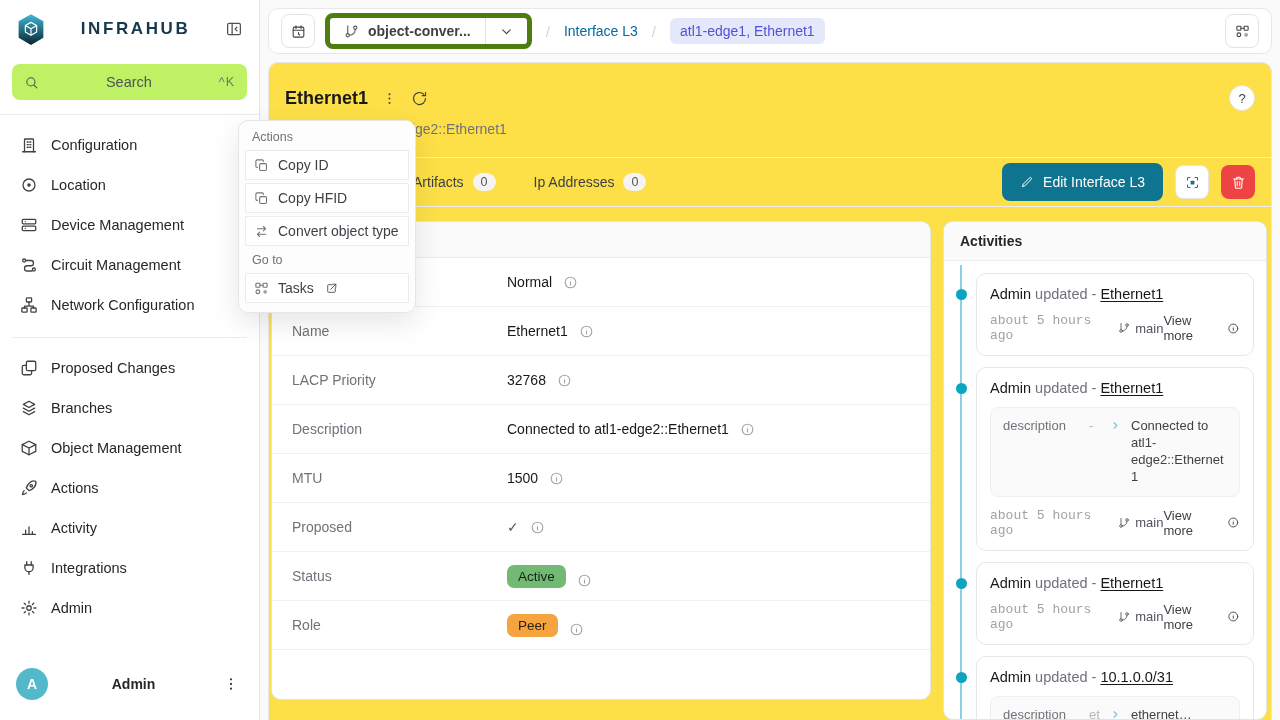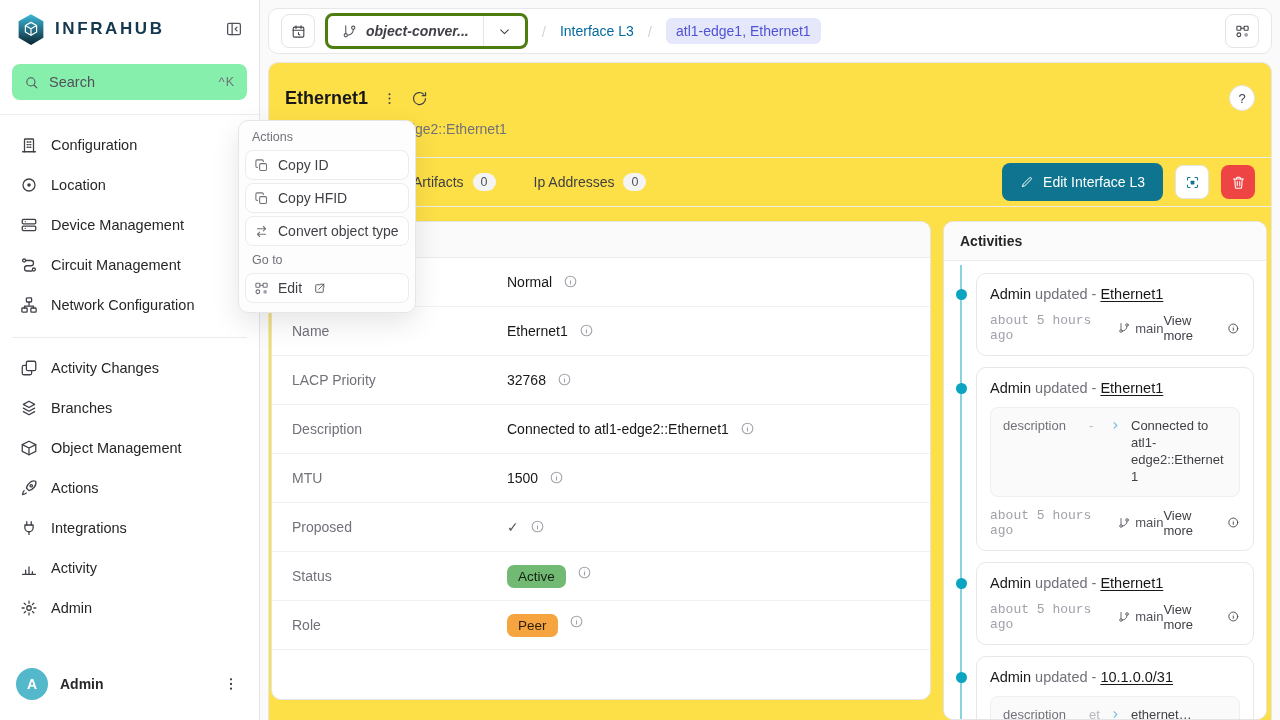--- a/index.html
+++ b/index.html
@@ -7,44 +7,44 @@
   body {
     font-family: "Liberation Sans", sans-serif;
     background:#fafafa; color:#18181b; display:flex;
     -webkit-font-smoothing:antialiased;
   }
   svg { display:block; }
   .i { width:18px; height:18px; stroke:currentColor; fill:none; stroke-width:1.7; stroke-linecap:round; stroke-linejoin:round; }
   .i-sm { width:15px; height:15px; stroke:currentColor; fill:none; stroke-width:1.7; stroke-linecap:round; stroke-linejoin:round; }
 
   
-  .sidebar { width:260px; background:#fff; border-right:1px solid #e4e4e7; display:flex; flex-direction:column; flex-shrink:0; }
+  .sidebar { width:260px; background:#fff; border-right:1px solid #e4e4e7; display:flex; flex-direction:column; flex-shrink:0;text-align:center; }
   .logo-row { height:58px; display:flex; align-items:center; padding:0 16px; gap:9px; }
   .wordmark { font-size:17px; font-weight:bold; letter-spacing:2.6px; color:#14384e; flex:1; }
   .collapse-btn { color:#52525b; cursor:pointer; }
-  .search-box { margin:6px 12px 0; height:36px; background:#86efac; border-radius:8px; display:flex; align-items:center; padding:0 12px; gap:10px; color:#52525b; cursor:pointer; }
+  .search-box { margin:6px 12px 0; height:36px; background:#bef264; border-radius:8px; display:flex; align-items:center; padding:0 12px; gap:10px; color:#52525b; cursor:pointer; }
   .search-box .txt { font-size:14.5px; flex:1; }
   .search-box .kbd { font-size:12.5px; color:#71717a; letter-spacing:1px; }
   .side-divider { border-top:1px solid #ececef; margin:14px 0 0; }
   nav { padding:10px 12px 0; }
   .nav-item { height:40px; display:flex; align-items:center; gap:13px; padding:0 8px; border-radius:8px; font-size:14.5px; color:#27272a; cursor:pointer; }
   .nav-item .i { color:#3f3f46; flex-shrink:0; }
   .nav-gap { border-top:1px solid #ececef; margin:12px 12px 0; }
   .side-spacer { flex:1; }
   .user-row { display:flex; align-items:center; gap:12px; padding:14px 16px 20px; }
   .avatar { width:32px; height:32px; border-radius:50%; background:#54b8cb; color:#fff; font-size:14px; font-weight:bold; display:flex; align-items:center; justify-content:center; }
   .user-name { font-size:14px; font-weight:bold; color:#27272a; flex:1; }
   .kebab { color:#3f3f46; cursor:pointer; padding:4px; }
 
   
   .main { flex:1; display:flex; flex-direction:column; padding:8px 8px 0; gap:8px; min-width:0; }
 
   .topbar { height:46px; background:#fff; border:1px solid #e7e7ea; border-radius:10px; display:flex; align-items:center; padding:0 12px; gap:10px; flex-shrink:0; }
   .icon-btn { width:34px; height:34px; border:1px solid #e4e4e7; border-radius:8px; background:#fff; display:flex; align-items:center; justify-content:center; color:#3f3f46; cursor:pointer; }
-  .branch-pill { height:36px; border:3px solid #4d7c0f; border-radius:8px; display:flex; align-items:stretch; overflow:hidden; cursor:pointer;font-style:italic; }
+  .branch-pill { height:36px; border:5px solid #4d7c0f; border-radius:8px; display:flex; align-items:stretch; overflow:hidden; cursor:pointer; }
   .branch-pill .seg1 { display:flex; align-items:center; gap:9px; padding:0 14px; color:#3f3f46; font-size:14px; font-weight:bold; }
   .branch-pill .seg1 .i-sm { color:#52525b; }
   .branch-pill .seg2 { width:42px; border-left:1px solid #e4e4e7; display:flex; align-items:center; justify-content:center; color:#3f3f46; }
   .crumb-sep { color:#d4d4d8; font-size:15px; padding:0 4px; }
   .crumb { font-size:14px; color:#0369a1; cursor:pointer; }
   .crumb-chip { font-size:14px; color:#5052d6; background:#e5e7fb; padding:5px 10px; border-radius:6px; cursor:pointer; }
   .topbar .spacer { flex:1; }
 
   .content-card { flex:1; background:#fde047; border:1px solid #e7e7ea; border-bottom:none; border-radius:10px 10px 0 0; display:flex; flex-direction:column; min-height:0; }
   .page-head { padding:22px 16px 20px; }
@@ -68,21 +68,21 @@
   .btn-danger { border:none; background:#ef4444; color:#fff; }
 
   .body-row { flex:1; display:flex; gap:12px; padding:14px 4px 0 2px; min-height:0; overflow:hidden; }
 
   
   .table-card { flex:1; border:1px solid #e4e4e7; border-radius:10px; background:#fff; overflow:hidden; align-self:flex-start; }
   .table-head { height:36px; background:#fafafa; border-bottom:1px solid #ececef; }
   .t-row { height:49px; display:flex; align-items:center; padding:0 20px; border-bottom:1px solid #f1f1f4; }
   .t-row:last-child { border-bottom:none; }
   .t-label { width:215px; flex-shrink:0; font-size:14px; color:#71717a; }
-  .t-value { display:flex; align-items:flex-start; gap:11px; font-size:14px; color:#18181b; }
+  .t-value { display:flex; align-items:flex-end; gap:11px; font-size:14px; color:#18181b; }
   .info-ic { color:#a1a1aa; }
   .badge { font-size:13.5px; padding:4px 11px; border-radius:7px; color:rgba(0,0,0,.82); }
   .badge.green { background:#72ba74; }
   .badge.orange { background:#f6a43f; }
   .check { color:#52525b; }
 
   
   .act-card { width:324px; flex-shrink:0; border:1px solid #e4e4e7; border-radius:10px; background:#fff; display:flex; flex-direction:column; overflow:hidden; }
   .act-head { padding:11px 16px; font-size:14px; font-weight:bold; color:#27272a; border-bottom:1px solid #ececef; background:#fbfbfc; flex-shrink:0; }
   .timeline { flex:1; position:relative; padding:12px 12px 0 0; overflow:hidden; }
@@ -98,21 +98,21 @@
   .d-arrow { color:#7cc0e0; margin-top:2px; flex-shrink:0; }
   .d-new { width:96px; flex-shrink:0; color:#3f3f46; overflow-wrap:anywhere; line-height:1.3; }
   .e-meta { margin-top:11px; display:flex; align-items:center; justify-content:space-between; font-size:13px; }
   .e-meta .time { color:#a1a1aa;font-family:Liberation Mono, monospace; }
   .e-meta .br { display:flex; align-items:center; gap:5px; color:#52525b; }
   .e-meta .more { display:flex; align-items:center; gap:5px; color:#3f3f46; cursor:pointer; }
 
   
   .ctx-menu { position:fixed; left:238px; top:120px; width:178px; background:#fdfdfd; border:1px solid #e6e6e9; border-radius:10px; box-shadow:0 10px 28px rgba(0,0,0,.1); padding:5px 6px 6px; z-index:50; }
   .ctx-label { font-size:12.5px; color:#71717a; padding:4px 7px 6px; }
-  .ctx-item { height:30px; background:#fff; border:1px solid #ececef; border-radius:8px; display:flex; align-items:center; gap:9px; padding:0 8px; margin-bottom:3px; font-size:14px; color:#3f3f46; cursor:pointer; }
+  .ctx-item { height:30px; background:#fff; border:1px solid #ececef; border-radius:1px; display:flex; align-items:center; gap:9px; padding:0 8px; margin-bottom:3px; font-size:14px; color:#3f3f46; cursor:pointer; }
   .ctx-item .i-sm { color:#71717a; flex-shrink:0; }
   .ctx-item .ext { color:#52525b; margin-left:2px; }
 </style>
 </head>
 <body>
 
 <aside class="sidebar">
   <div class="logo-row">
     <span>
       <svg width="30" height="33" viewBox="0 0 40 44">
@@ -196,21 +196,21 @@
   </nav>
 
   <div class="nav-gap"></div>
 
   <nav>
     <div class="nav-item">
       <svg class="i" viewBox="0 0 24 24">
           <rect x="8.5" y="3" width="12.5" height="12.5" rx="2"></rect>
           <path d="M15.5 15.5V19a2 2 0 0 1-2 2H5a2 2 0 0 1-2-2V10.5a2 2 0 0 1 2-2h3.5"></path>
         </svg>
-      <span>Activity Changes</span>
+      <span>Proposed Changes</span>
     </div>
     <div class="nav-item">
       <svg class="i" viewBox="0 0 24 24">
           <path d="M12 3 4.5 7.2 12 11.4l7.5-4.2L12 3Z"></path>
           <path d="m4.5 12.2 7.5 4.2 7.5-4.2"></path>
           <path d="m4.5 16.8 7.5 4.2 7.5-4.2"></path>
         </svg>
       <span>Branches</span>
     </div>
     <div class="nav-item">
@@ -223,32 +223,32 @@
     <div class="nav-item">
       <svg class="i" viewBox="0 0 24 24">
           <path d="M5.5 15.5c-1.7 1.7-2.2 5.2-2.2 5.2s3.5-.5 5.2-2.2"></path>
           <path d="M12 15.5 8.5 12c.6-2.6 2.1-5.1 4.4-7A8 8 0 0 1 20.9 3a8 8 0 0 1-2 8c-1.9 2.3-4.3 3.9-6.9 4.5Z"></path>
           <circle cx="15" cy="9" r="1.6"></circle>
         </svg>
       <span>Actions</span>
     </div>
     <div class="nav-item">
       <svg class="i" viewBox="0 0 24 24">
+          <path d="M3.5 20.5h17"></path>
+          <path d="M7.5 20.5v-5.5M12 20.5v-10M16.5 20.5v-3.5"></path>
+        </svg>
+      <span>Activity</span>
+    </div>
+    <div class="nav-item">
+      <svg class="i" viewBox="0 0 24 24">
           <path d="M9 3.5V8M15 3.5V8"></path>
           <path d="M6.5 8h11v3.5a5.5 5.5 0 0 1-11 0V8Z"></path>
           <path d="M12 17v3.5"></path>
         </svg>
       <span>Integrations</span>
-    </div>
-    <div class="nav-item">
-      <svg class="i" viewBox="0 0 24 24">
-          <path d="M3.5 20.5h17"></path>
-          <path d="M7.5 20.5v-5.5M12 20.5v-10M16.5 20.5v-3.5"></path>
-        </svg>
-      <span>Activity</span>
     </div>
     <div class="nav-item">
       <svg class="i" viewBox="0 0 24 24">
           <circle cx="12" cy="12" r="3"></circle>
           <path d="M12 2.8v2.7M12 18.5v2.7M2.8 12h2.7M18.5 12h2.7M5.5 5.5l1.9 1.9M16.6 16.6l1.9 1.9M5.5 18.5l1.9-1.9M16.6 7.4l1.9-1.9"></path>
         </svg>
       <span>Admin</span>
     </div>
   </nav>
 
@@ -613,20 +613,20 @@
   </div>
   <div class="ctx-label">Go to</div>
   <div class="ctx-item">
     <svg class="i-sm" viewBox="0 0 24 24">
         <rect x="3" y="3.5" width="6.5" height="6.5" rx="1.2"></rect>
         <rect x="14.5" y="3.5" width="6.5" height="6.5" rx="1.2"></rect>
         <path d="M9.5 6.8h5"></path>
         <circle cx="6.2" cy="17.2" r="3"></circle>
         <circle cx="17.8" cy="17.2" r="3" fill="#9ca3af" stroke="none"></circle>
       </svg>
-    <span>Edit</span>
+    <span>Tasks</span>
     <svg class="i-sm ext" viewBox="0 0 24 24" style="width:13px;height:13px">
         <path d="M13.5 5H6.5A1.5 1.5 0 0 0 5 6.5v11A1.5 1.5 0 0 0 6.5 19h11a1.5 1.5 0 0 0 1.5-1.5V10.5"></path>
         <path d="M14.5 4H20v5.5"></path>
         <path d="M10.5 13.5 20 4"></path>
       </svg>
   </div>
 </div>
 
 </body></html>

